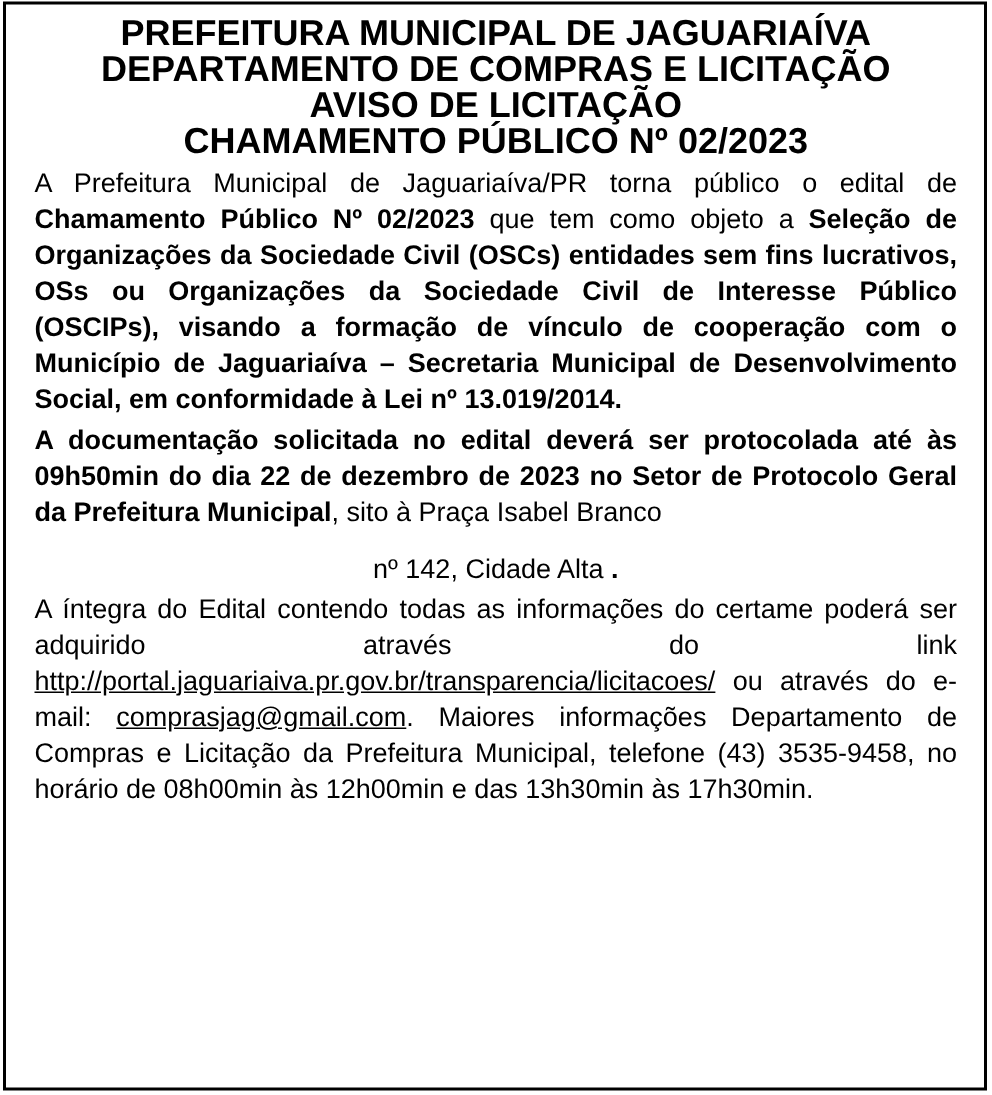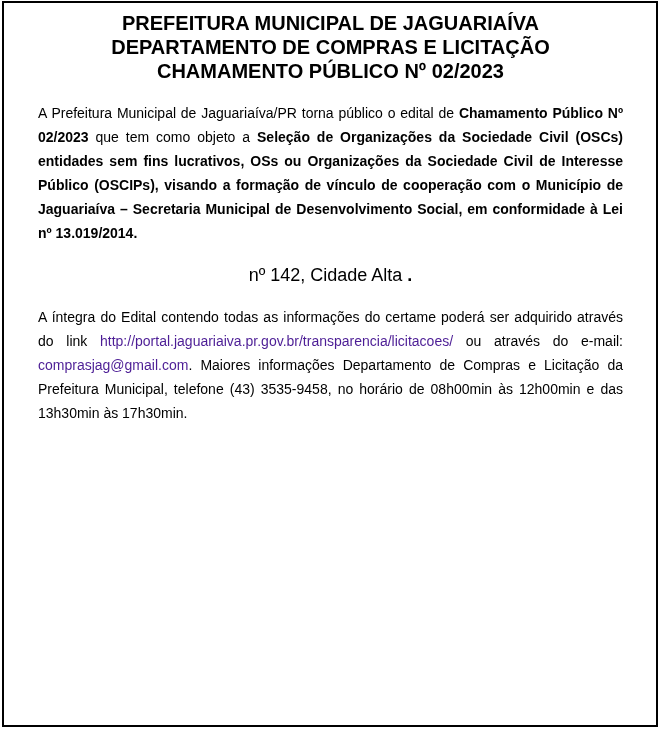--- a/index.html
+++ b/index.html
@@ -22,64 +22,67 @@
     bottom: 3px;
     border: 2px solid #000000;
     background: #ffffff;
     padding: 8px 15px 0 16px;
     box-sizing: border-box;
     overflow: hidden;
   }
   .doc-header {
     text-align: center;
     font-weight: bold;
-    font-size: 20px;
+    font-size: 24px;
     line-height: 24px;
   }
   .doc-header div { white-space: nowrap; }
   p.body-par {
-    margin: 18px;
-    font-size: 14px;
+    margin: 3px;
+    font-size: 18px;
     line-height: 24px;
     text-align: justify;
   }
   p.addr-par {
     margin: 14px 0 3px 0;
     font-size: 18px;
     line-height: 24px;
     text-align: center;
   }
   b { font-weight: bold; }
   a.doc-link {
-    color: #4c1d95;
+    color: #000000;
+    text-decoration: underline;
     cursor: pointer;
   }
   .doc-footer {
     text-align: center;
     font-size: 18px;
     line-height: 24px;
   }
   .sig {
     font-weight: bold;
     font-style: italic;
   }
 </style>
 </head>
 <body>
 
 <div class="sheet">
 
   <div class="doc-header">
     <div>PREFEITURA MUNICIPAL DE JAGUARIAÍVA</div>
     <div>DEPARTAMENTO DE COMPRAS E LICITAÇÃO</div>
+    <div>AVISO DE LICITAÇÃO</div>
     <div>CHAMAMENTO PÚBLICO Nº 02/2023</div>
   </div>
 
   <p class="body-par"><span>A Prefeitura Municipal de Jaguariaíva/PR torna público o edital de </span><b>Chamamento Público Nº 02/2023</b><span> que tem como objeto a </span><b>Seleção de Organizações da Sociedade Civil (OSCs) entidades sem fins lucrativos, OSs ou Organizações da Sociedade Civil de Interesse Público (OSCIPs), visando a formação de vínculo de cooperação com o Município de Jaguariaíva – Secretaria Municipal de Desenvolvimento Social, em conformidade à Lei nº 13.019/2014.</b></p>
 
+  <p class="body-par"><b>A documentação solicitada no edital deverá ser protocolada até às 09h50min do dia 22 de dezembro de 2023 no Setor de Protocolo Geral da Prefeitura Municipal</b><span>, sito à Praça Isabel Branco</span></p>
 
   <p class="addr-par"><span>nº 142, Cidade Alta </span><b>.</b></p>
 
 
   <p class="body-par"><span>A íntegra do Edital contendo todas as informações do certame poderá ser adquirido através do link </span><a class="doc-link">http://portal.jaguariaiva.pr.gov.br/transparencia/licitacoes/</a><span> ou através do e-mail: </span><a class="doc-link">comprasjag@gmail.com</a><span>. Maiores informações Departamento de Compras e Licitação da Prefeitura Municipal, telefone (43) 3535-9458, no horário de 08h00min às 12h00min e das 13h30min às 17h30min.</span></p>
 
 
 </div>
 
 </body></html>

